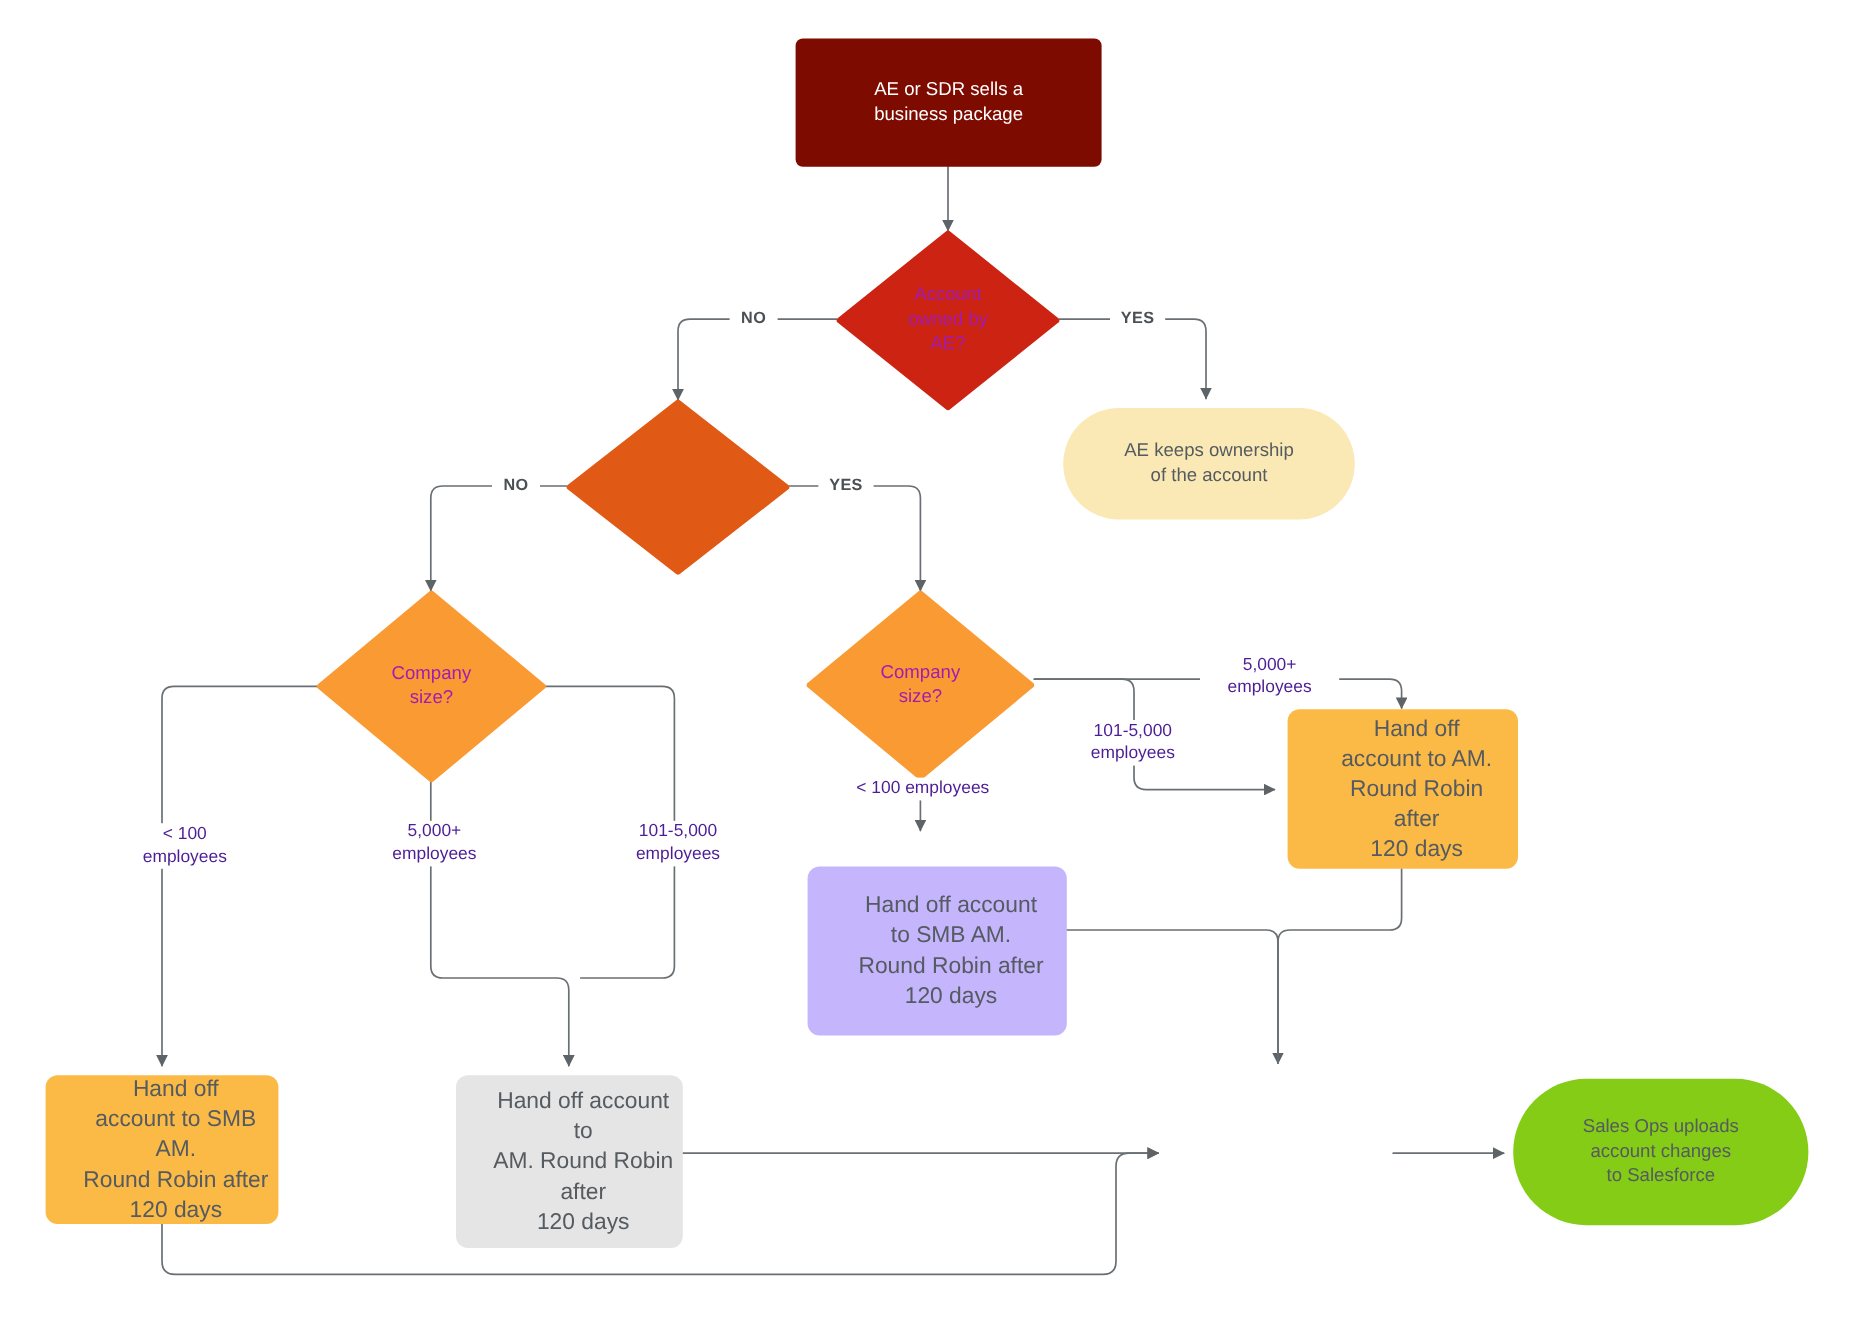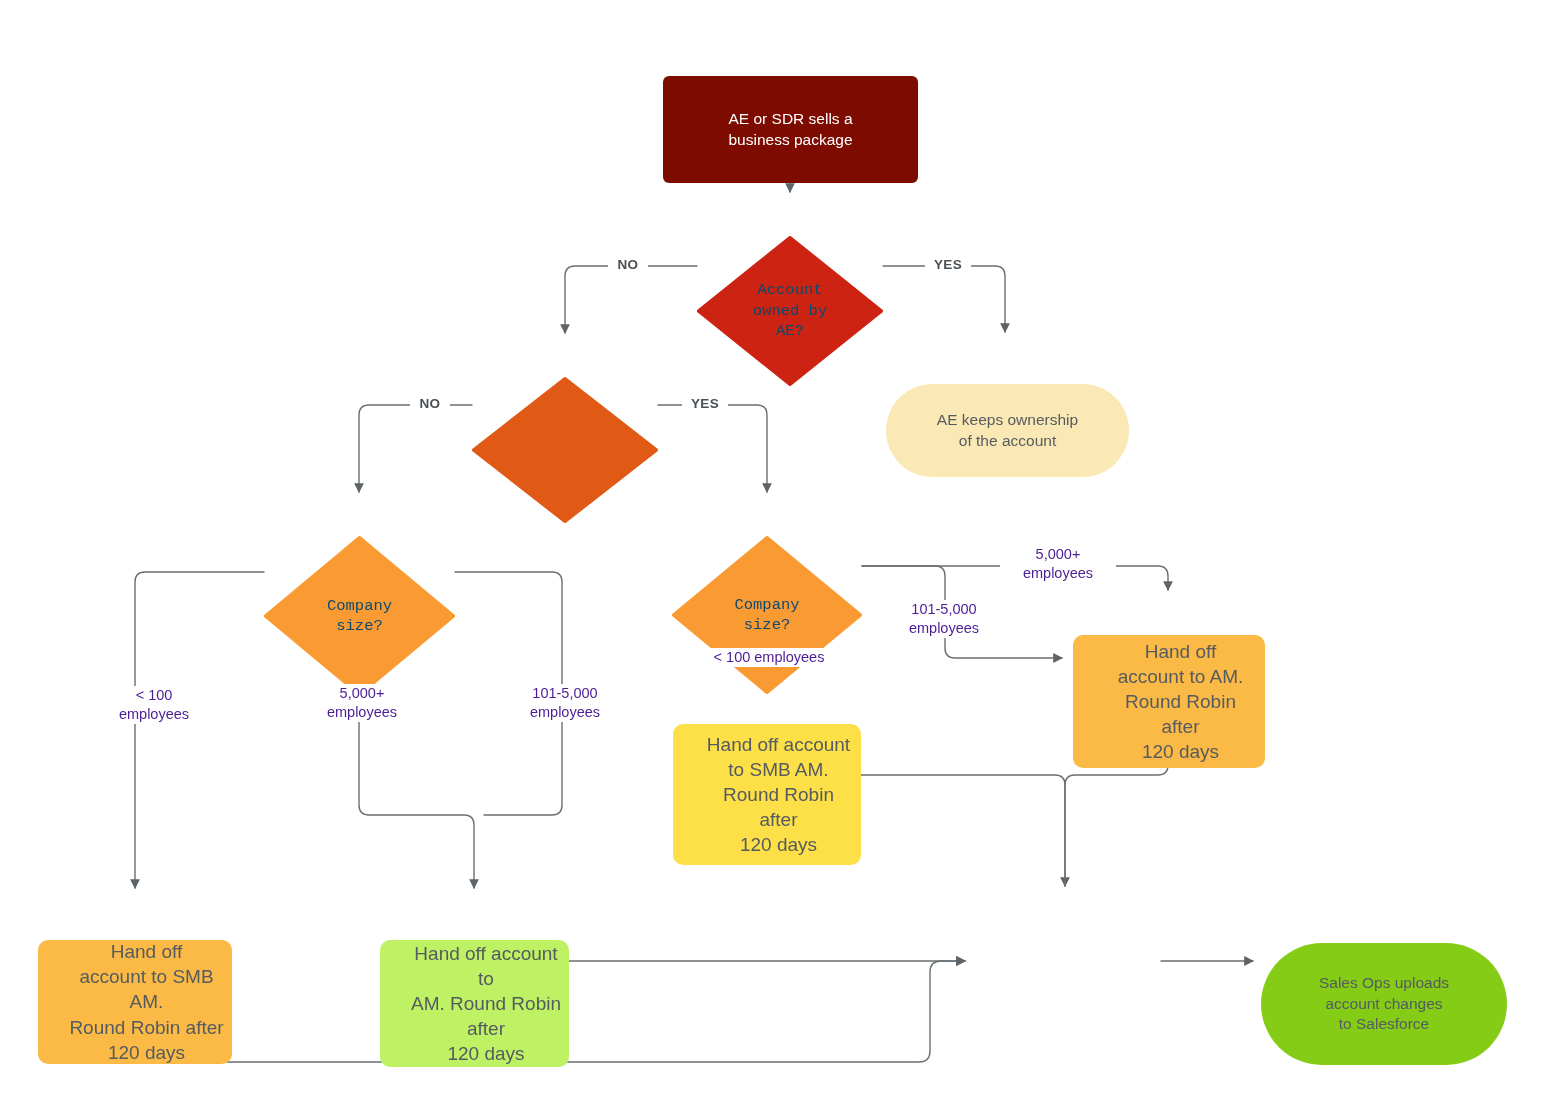--- a/index.html
+++ b/index.html
@@ -28,21 +28,20 @@
     pointer-events: none;
   }
   .node {
     position: absolute;
     box-sizing: border-box;
     display: flex;
     align-items: center;
     justify-content: flex-end;
     text-align: center;
     line-height: 1.32;
-    margin-top: 44px;
   }
   .node .txt {
     display: block;
     width: 100%;
     padding: 0 8px;
     box-sizing: border-box;
     white-space: pre-line;
   }
   
   .n-start {
@@ -58,24 +57,23 @@
     padding-left: 23px;
   }
   
   .n-pill {
     border-radius: 999px;
     color: #555b60;
     font-size: 15.5px;
   }
   
   .n-decision {
-    color: #0c4a6e;
+    color: #a21caf;
     font-size: 15.5px;
     background: transparent;
-    font-family: Liberation Mono, monospace;
   }
   .n-decision .diamond-bg {
     position: absolute;
     left: 0; top: 0;
     width: 100%;
     height: 100%;
   }
   .n-decision .txt {
     position: relative;
     z-index: 2;
@@ -184,42 +182,42 @@
   </div>
 
   <div class="node n-decision" style="left:672px; top:492px; width:190px; height:158px;">
     <svg class="diamond-bg" viewBox="0 0 190 158" preserveAspectRatio="none">
       <path d="M 95 2 L 188 79 L 95 156 L 2 79 Z" fill="#fa9a33" stroke="#fa9a33" stroke-width="4" stroke-linejoin="round"></path>
     </svg>
     <span class="txt">Company
 size?</span>
   </div>
 
-  <div class="node n-process" style="left:673px; top:680px; width:188px; height:141px; background:#fde047;">
+  <div class="node n-process" style="left:673px; top:722px; width:216px; height:141px; background:#c4b5fd;">
     <span class="txt">Hand off account
 to SMB AM.
 Round Robin after
 120 days</span>
   </div>
 
   <div class="node n-process" style="left:1073px; top:591px; width:192px; height:133px; background:#fbba45;">
     <span class="txt">Hand off
 account to AM.
 Round Robin after
 120 days</span>
   </div>
 
   <div class="node n-process" style="left:38px; top:896px; width:194px; height:124px; background:#fbba45;">
     <span class="txt">Hand off
 account to SMB AM.
 Round Robin after
 120 days</span>
   </div>
 
-  <div class="node n-process" style="left:380px; top:896px; width:189px; height:127px; background:#bef264;">
+  <div class="node n-process" style="left:380px; top:896px; width:189px; height:144px; background:#e5e5e5;">
     <span class="txt">Hand off account to
 AM. Round Robin
 after
 120 days</span>
   </div>
 
 
   <div class="node n-pill" style="left:1261px; top:899px; width:246px; height:122px; background:#84cc16;">
     <span class="txt">Sales Ops uploads
 account changes

